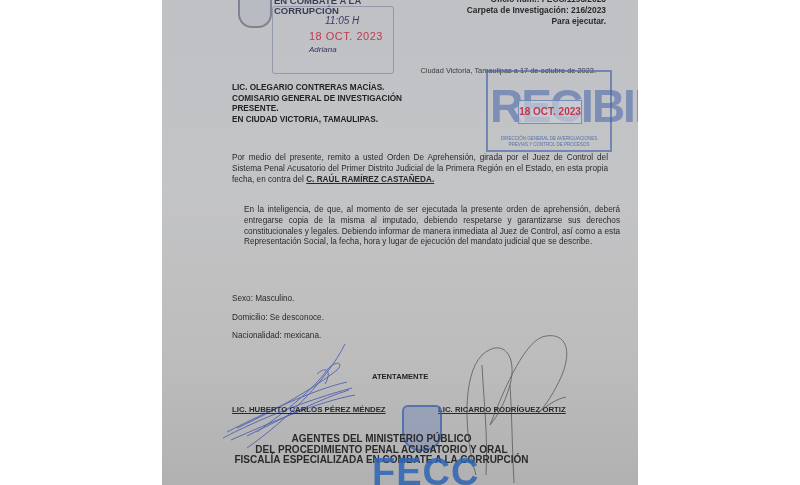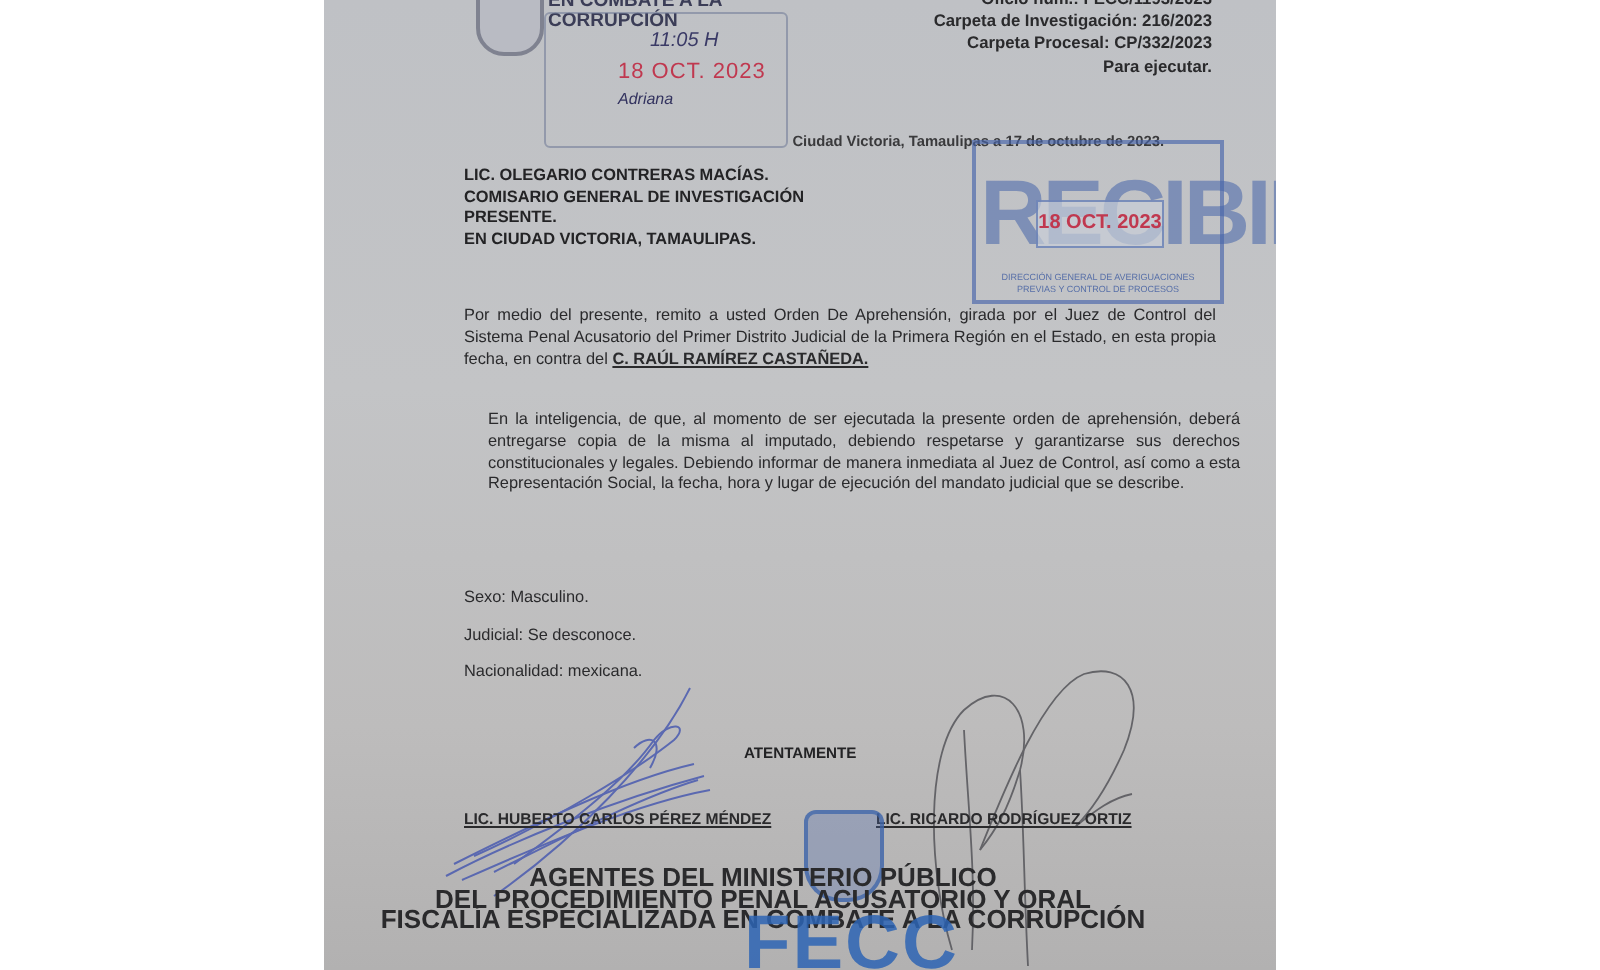--- a/index.html
+++ b/index.html
@@ -30,21 +30,21 @@
       color: #3b3d57;
     }
     .stamp1 {
       left: 110px; top: 6px; width: 120px; height: 66px;
       border: 1.5px solid rgba(110,120,150,0.55); border-radius: 3px;
     }
     .stamp1 .time { position: absolute; left: 52px; top: 8px; font-size: 10px; color: #3a3a66; font-style: italic; }
     .stamp1 .date { position: absolute; left: 36px; top: 23px; font-size: 11px; color: #c0384f; letter-spacing: 0.5px; }
     .stamp1 .sig { position: absolute; left: 36px; top: 38px; font-size: 8px; color: #33335f; font-style: italic; }
     .place-date {
-      right: 56px; top: 66px; font-size: 7.4px; color: #3a3a3c; font-weight: bold;
+      right: 42px; top: 66px; font-size: 7.4px; color: #3a3a3c;
     }
     .stamp2 {
       left: 324px; top: 70px; width: 122px; height: 78px;
       border: 2px solid rgba(70,100,170,0.65);
     }
     .stamp2 .big {
       position: absolute; left: 2px; top: 8px; width: 118px; text-align: center;
       font-size: 46px; font-weight: bold; color: rgba(70,100,170,0.55);
       letter-spacing: -2px; line-height: 52px;
     }
@@ -73,21 +73,21 @@
     .field b { font-weight: normal; }
     .f1 { top: 294px; }
     .f2 { top: 313px; }
     .f3 { top: 331px; }
     .closing { left: 210px; top: 372px; font-size: 7.6px; font-weight: bold; color: #232325; }
     .signer { top: 405px; font-size: 7.8px; font-weight: bold; text-decoration: underline; color: #2a2a2c; }
     .signer1 { left: 70px; }
     .signer2 { left: 276px; }
     .agents {
       left: 0; width: 439px; top: 434px; text-align: center;
-      font-size: 13px; font-weight: bold; line-height: 10.6px; color: #2a2a2c;
+      font-size: 10px; font-weight: bold; line-height: 10.6px; color: #2a2a2c;
     }
     .seal {
       left: 240px; top: 405px; width: 36px; height: 42px;
       border: 2px solid rgba(60,100,170,0.75); border-radius: 6px 6px 18px 18px;
       background: rgba(80,110,180,0.3);
     }
     .fecc {
       left: 210px; top: 452px; font-size: 38px; font-weight: bold;
       color: rgba(45,100,180,0.85); letter-spacing: 1px; line-height: 40px;
     }
@@ -106,21 +106,20 @@
 
   <div class="abs stamp1">
     <div class="time">11:05 H</div>
     <div class="date">18 OCT. 2023</div>
     <div class="sig">Adriana</div>
   </div>
 
   <div class="abs hdr-right">
     <div>Oficio núm.: FECC/1193/2023</div>
     <div>Carpeta de Investigación: 216/2023</div>
-    <div>Carpeta Procesal: CP/332/2023</div>
     <div class="subject">Para ejecutar.</div>
   </div>
 
   <div class="abs place-date">Ciudad Victoria, Tamaulipas a 17 de octubre de 2023.</div>
 
   <div class="abs stamp2">
     <div class="big">RECIBIDO</div>
     <div class="date">18 OCT. 2023</div>
     <div class="foot">
       <div>DIRECCIÓN GENERAL DE AVERIGUACIONES</div>
@@ -137,21 +136,21 @@
 
   <div class="abs body-text p1">
     <span>Por medio del presente, remito a usted Orden De Aprehensión, girada por el Juez de Control del Sistema Penal Acusatorio del Primer Distrito Judicial de la Primera Región en el Estado, en esta propia fecha, en contra del </span><span class="name-u">C. RAÚL RAMÍREZ CASTAÑEDA.</span>
   </div>
   <div class="abs body-text p2">En la inteligencia, de que, al momento de ser ejecutada la presente orden de aprehensión, deberá entregarse copia de la misma al imputado, debiendo respetarse y garantizarse sus derechos constitucionales y legales. Debiendo informar de manera inmediata al Juez de Control, así como a esta Representación Social, la fecha, hora y lugar de ejecución del mandato judicial que se describe.</div>
 
   <div class="abs field f1">
     <span>Sexo: </span><b>Masculino.</b>
   </div>
   <div class="abs field f2">
-    <span>Judicial: </span><b>Se desconoce.</b>
+    <span>Domicilio: </span><b>Se desconoce.</b>
   </div>
   <div class="abs field f3">
     <span>Nacionalidad: </span><b>mexicana.</b>
   </div>
 
   <div class="abs closing">ATENTAMENTE</div>
 
   <svg class="sig" style="left:55px; top:340px;" width="140" height="110" viewBox="0 0 140 110">
     <g fill="none" stroke="#4a5bb0" stroke-width="1" opacity="0.85">
       <path d="M128 4 C110 40, 70 80, 30 108"></path>

